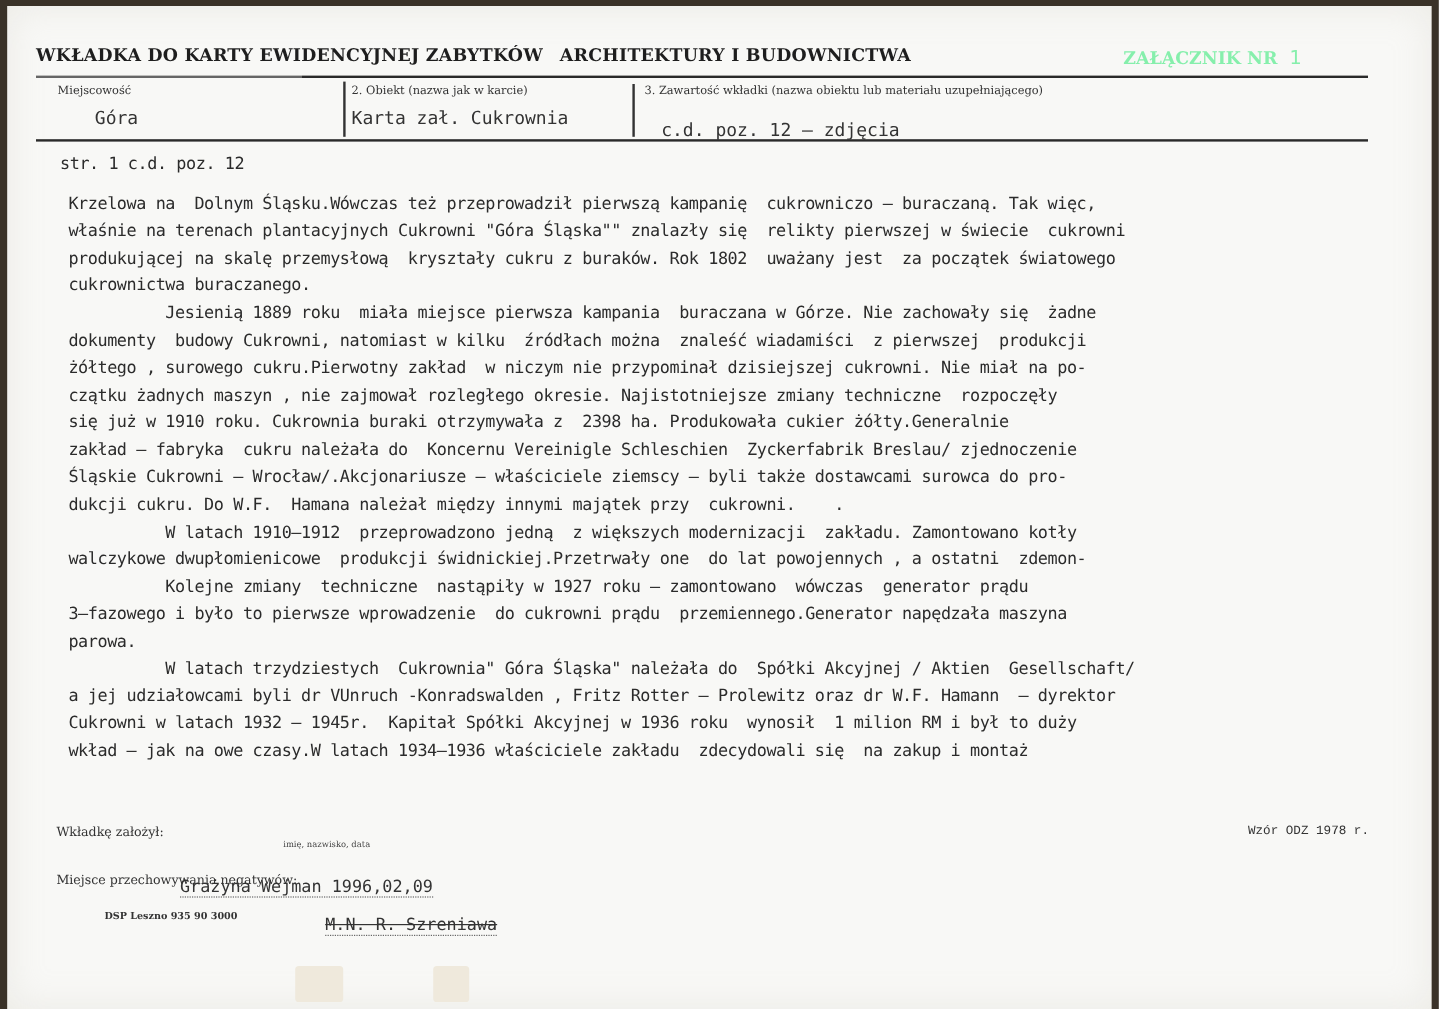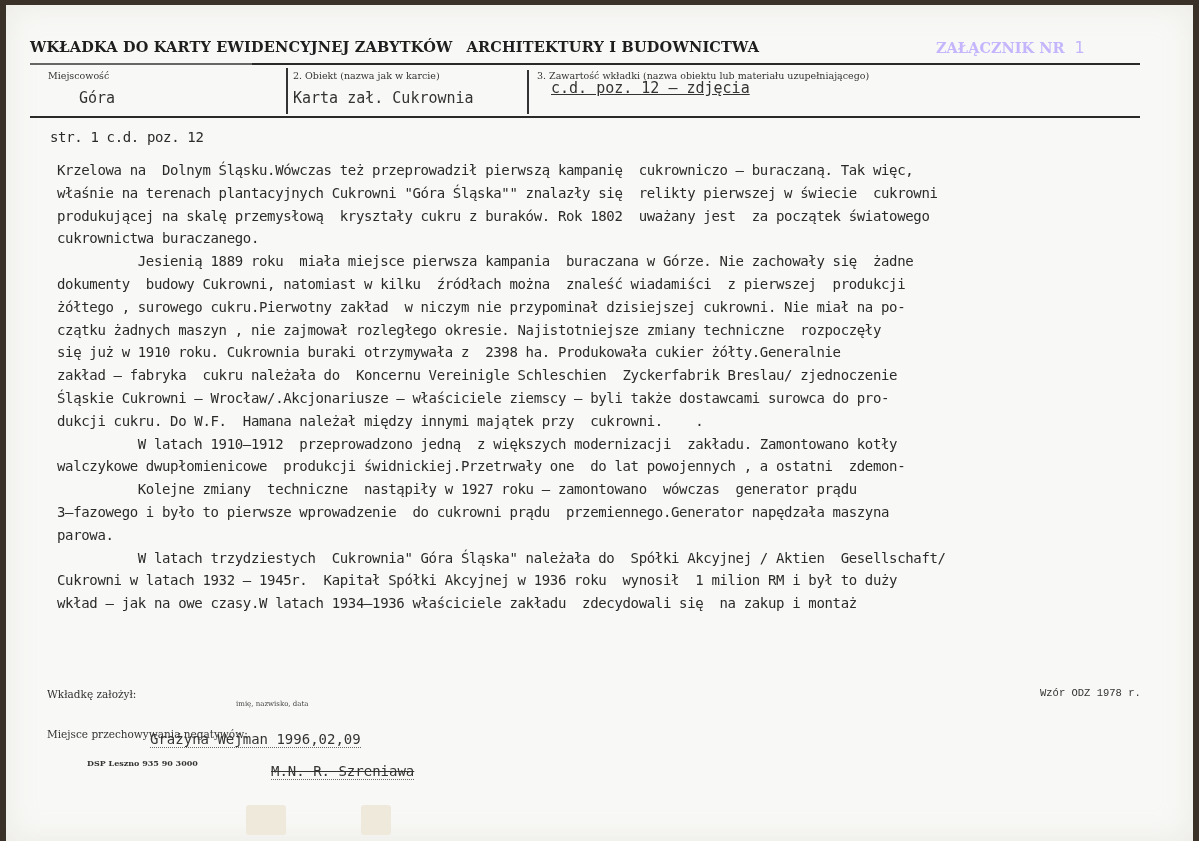--- a/index.html
+++ b/index.html
@@ -16,21 +16,21 @@
   .form-title {
     position: absolute; left: 30px; top: 38px;
     font-family: "DejaVu Serif", serif; font-weight: bold;
     font-size: 14.5px; color: #1e1e1e; letter-spacing: 0.2px;
     white-space: nowrap;
   }
   .form-title .part2 { margin-left: 14px; }
   .annex {
     position: absolute; left: 936px; top: 38px;
     font-family: "DejaVu Serif", serif; font-weight: bold;
-    font-size: 14.5px; color: #c4b5fd; white-space: nowrap;
+    font-size: 14.5px; color: #86efac; white-space: nowrap;
   }
   .annex .num { font-family: "DejaVu Sans", sans-serif; font-weight: normal; font-size: 16px; margin-left: 10px; }
   .rule {
     position: absolute; left: 30px; width: 1110px; height: 2px; background: #2a2a2a;
   }
   .rule.top { top: 63px; background: linear-gradient(90deg, #666 0 20%, #2a2a2a 20% 100%); height: 2px; }
   .rule.bot { top: 116px; height: 2px; }
   .vline { position: absolute; width: 2px; background: #333; }
   .field-label {
     position: absolute; font-family: "DejaVu Serif", serif; font-size: 9.5px; color: #333; white-space: nowrap;
@@ -85,21 +85,21 @@
 <div class="vline" style="left:286px; top:68px; height:46px;"></div>
 <div class="vline" style="left:527px; top:70px; height:44px;"></div>
 
 <div class="field-label" style="left:48px; top:70px;">Miejscowość</div>
 <div class="field-value" style="left:79px; top:89px;">Góra</div>
 
 <div class="field-label" style="left:293px; top:70px;">2. Obiekt (nazwa jak w karcie)</div>
 <div class="field-value" style="left:293px; top:89px;">Karta zał. Cukrownia</div>
 
 <div class="field-label" style="left:537px; top:70px;">3. Zawartość wkładki (nazwa obiektu lub materiału uzupełniającego)</div>
-<div class="field-value" style="left:551px; top:79px;text-decoration:underline;">c.d. poz.  12 – zdjęcia</div>
+<div class="field-value" style="left:551px; top:99px;">c.d. poz.  12 – zdjęcia</div>
 
 <div class="body-text" style="left:50px; top:126px;">
   <span class="ln">str. 1 c.d. poz. 12</span>
 </div>
 
 <div class="body-text" style="top:159px;">
   <span class="ln">Krzelowa na  Dolnym Śląsku.Wówczas też przeprowadził pierwszą kampanię  cukrowniczo – buraczaną. Tak więc,</span>
   <span class="ln">właśnie na terenach plantacyjnych Cukrowni "Góra Śląska"" znalazły się  relikty pierwszej w świecie  cukrowni</span>
   <span class="ln">produkującej na skalę przemysłową  kryształy cukru z buraków. Rok 1802  uważany jest  za początek światowego</span>
   <span class="ln">cukrownictwa buraczanego.</span>
@@ -110,20 +110,21 @@
   <span class="ln">się już w 1910 roku. Cukrownia buraki otrzymywała z  2398 ha. Produkowała cukier żółty.Generalnie</span>
   <span class="ln">zakład – fabryka  cukru należała do  Koncernu Vereinigle Schleschien  Zyckerfabrik Breslau/ zjednoczenie</span>
   <span class="ln">Śląskie Cukrowni – Wrocław/.Akcjonariusze – właściciele ziemscy – byli także dostawcami surowca do pro-</span>
   <span class="ln">dukcji cukru. Do W.F.  Hamana należał między innymi majątek przy  cukrowni.    .</span>
   <span class="ln">          W latach 1910–1912  przeprowadzono jedną  z większych modernizacji  zakładu. Zamontowano kotły</span>
   <span class="ln">walczykowe dwupłomienicowe  produkcji świdnickiej.Przetrwały one  do lat powojennych , a ostatni  zdemon-</span>
   <span class="ln">          Kolejne zmiany  techniczne  nastąpiły w 1927 roku – zamontowano  wówczas  generator prądu</span>
   <span class="ln">3–fazowego i było to pierwsze wprowadzenie  do cukrowni prądu  przemiennego.Generator napędzała maszyna</span>
   <span class="ln">parowa.</span>
   <span class="ln">          W latach trzydziestych  Cukrownia" Góra Śląska" należała do  Spółki Akcyjnej / Aktien  Gesellschaft/</span>
+  <span class="ln">a jej udziałowcami byli dr VUnruch -Konradswalden , Fritz Rotter – Prolewitz oraz dr W.F. Hamann  – dyrektor</span>
   <span class="ln">Cukrowni w latach 1932 – 1945r.  Kapitał Spółki Akcyjnej w 1936 roku  wynosił  1 milion RM i był to duży</span>
   <span class="ln">wkład – jak na owe czasy.W latach 1934–1936 właściciele zakładu  zdecydowali się  na zakup i montaż</span>
 </div>
 
 <div class="footer-label" style="left:47px; top:688px;">Wkładkę założył:</div>
 <div class="footer-value dotted" style="left:150px; top:683px;margin-top:48px;">Grażyna Wejman 1996,02,09</div>
 <div class="tiny" style="left:236px; top:700px;">imię, nazwisko, data</div>
 
 <div class="pattern">Wzór ODZ 1978 r.</div>
 

